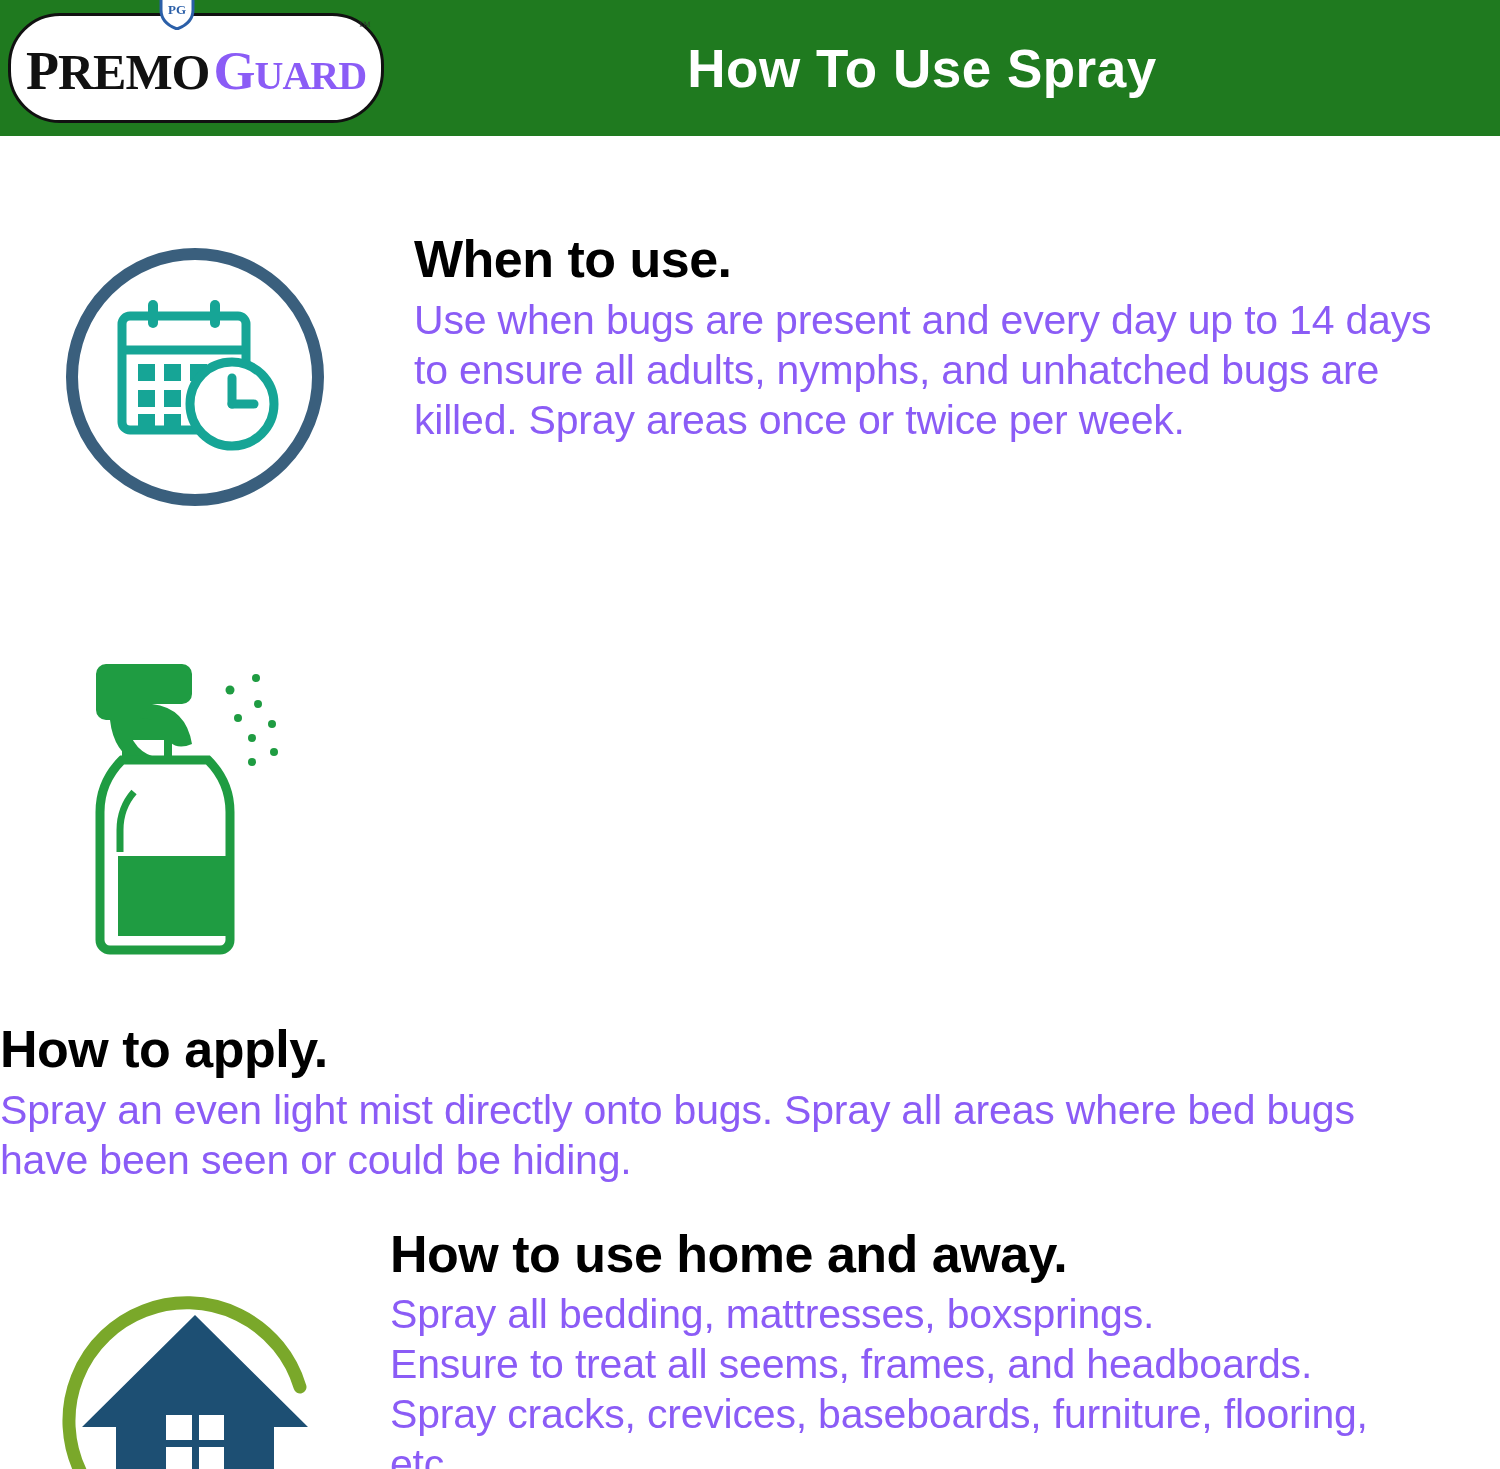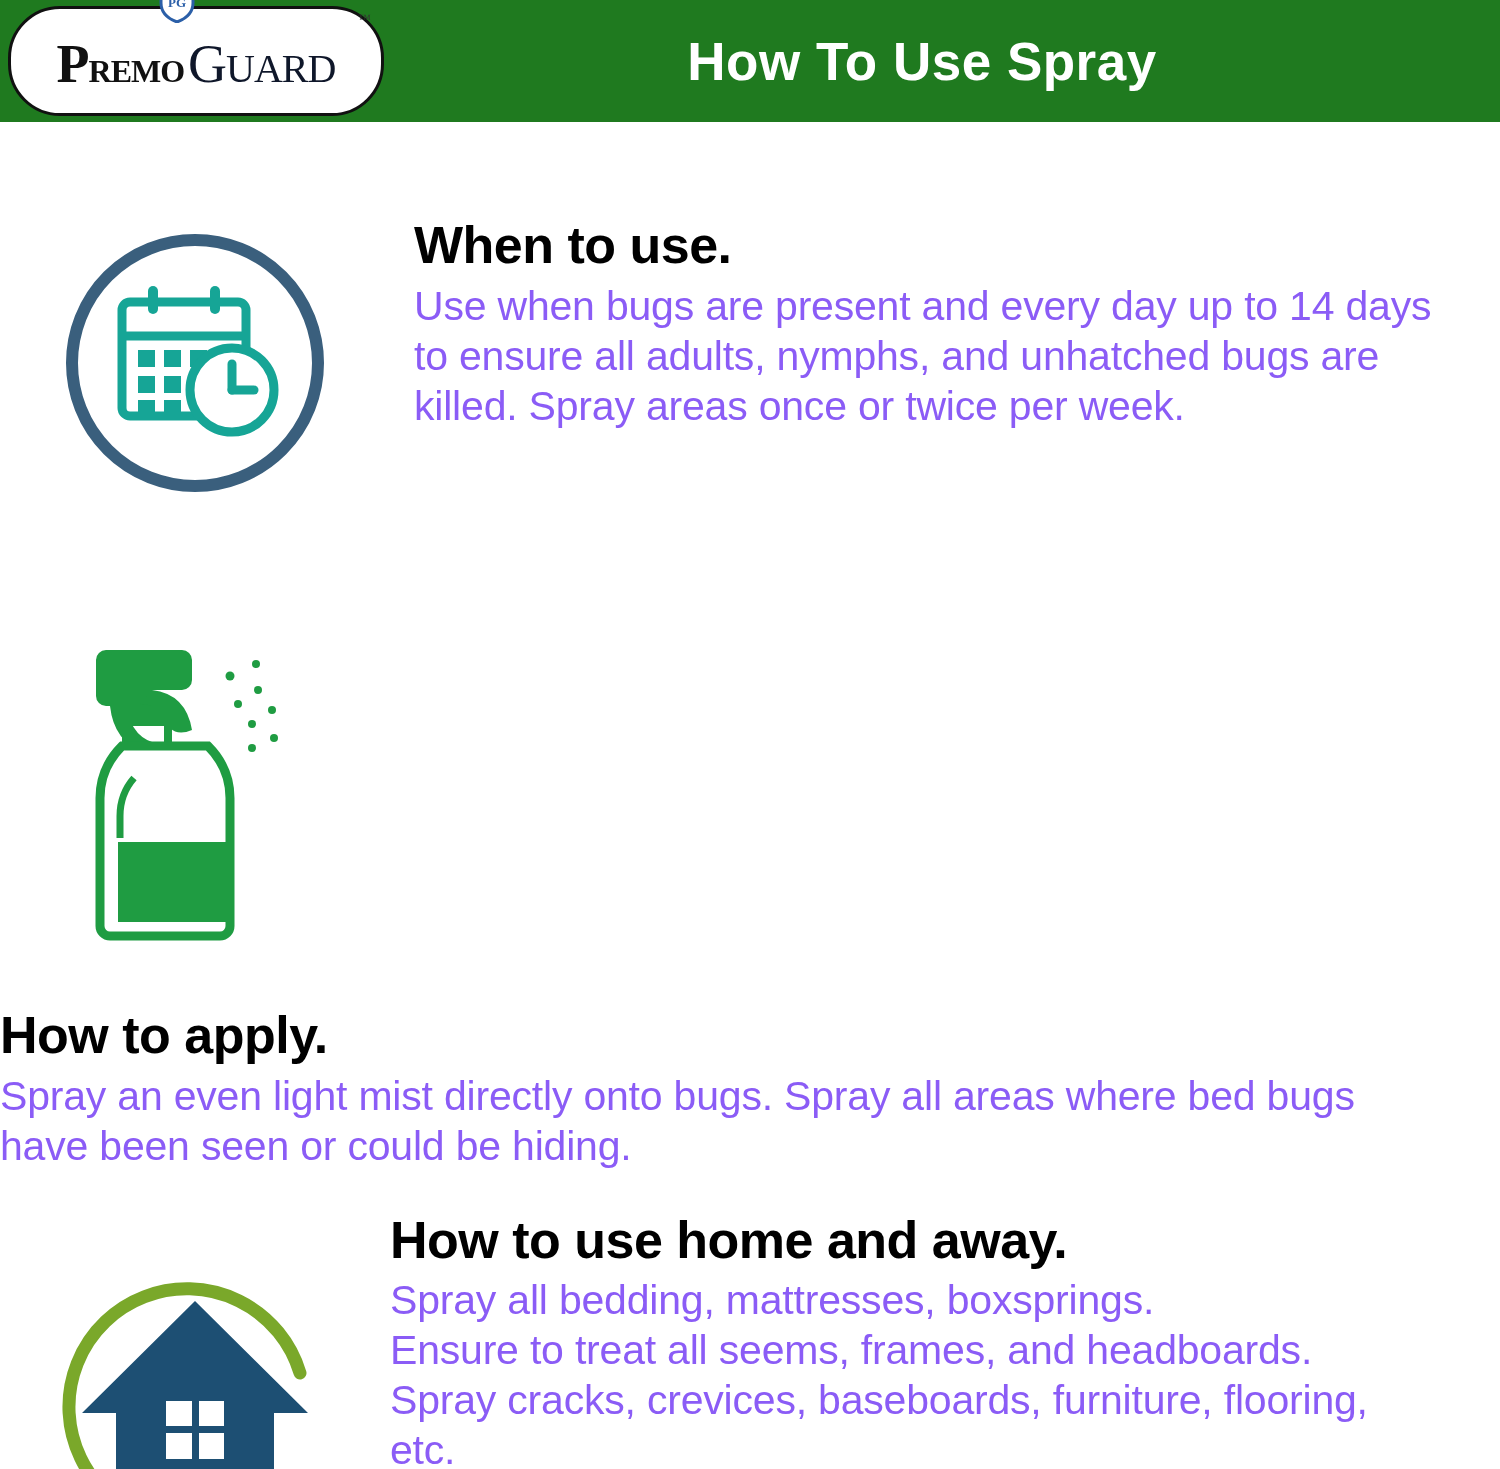--- a/index.html
+++ b/index.html
@@ -11,21 +11,21 @@
     width: 1500px;
     height: 1469px;
     font-family: "Liberation Sans", sans-serif;
     color: #000000;
     overflow: hidden;
     position: relative;
   }
 
   
   .header {
-    height: 122px;
+    height: 136px;
     background: #1f7a1f;
     display: flex;
     align-items: center;
     position: relative;
     overflow: hidden;
   }
   .logo-box {
     width: 370px;
     height: 104px;
     margin-left: 8px;
@@ -44,27 +44,27 @@
     position: relative;
     padding-top: 6px;
   }
   .logo-premo {
     font-family: "Liberation Serif", serif;
     font-size: 54px;
     font-weight: bold;
     letter-spacing: -1px;
     color: #111111;
   }
-  .logo-premo .small-caps { font-size: 32px; }
+  .logo-premo .small-caps { font-size: 50px; }
   .logo-guard {
     font-family: "Liberation Serif", serif;
     font-size: 54px;
-    font-weight: normal;
+    font-weight: bold;
     letter-spacing: -1px;
-    color: #0f172a;
+    color: #8b5cf6;
     margin-left: 4px;
   }
   .logo-guard .small-caps { font-size: 40px; }
   .shield {
     position: absolute;
     top: -26px;
     left: 148px;
     width: 36px;
     height: 40px;
   }

